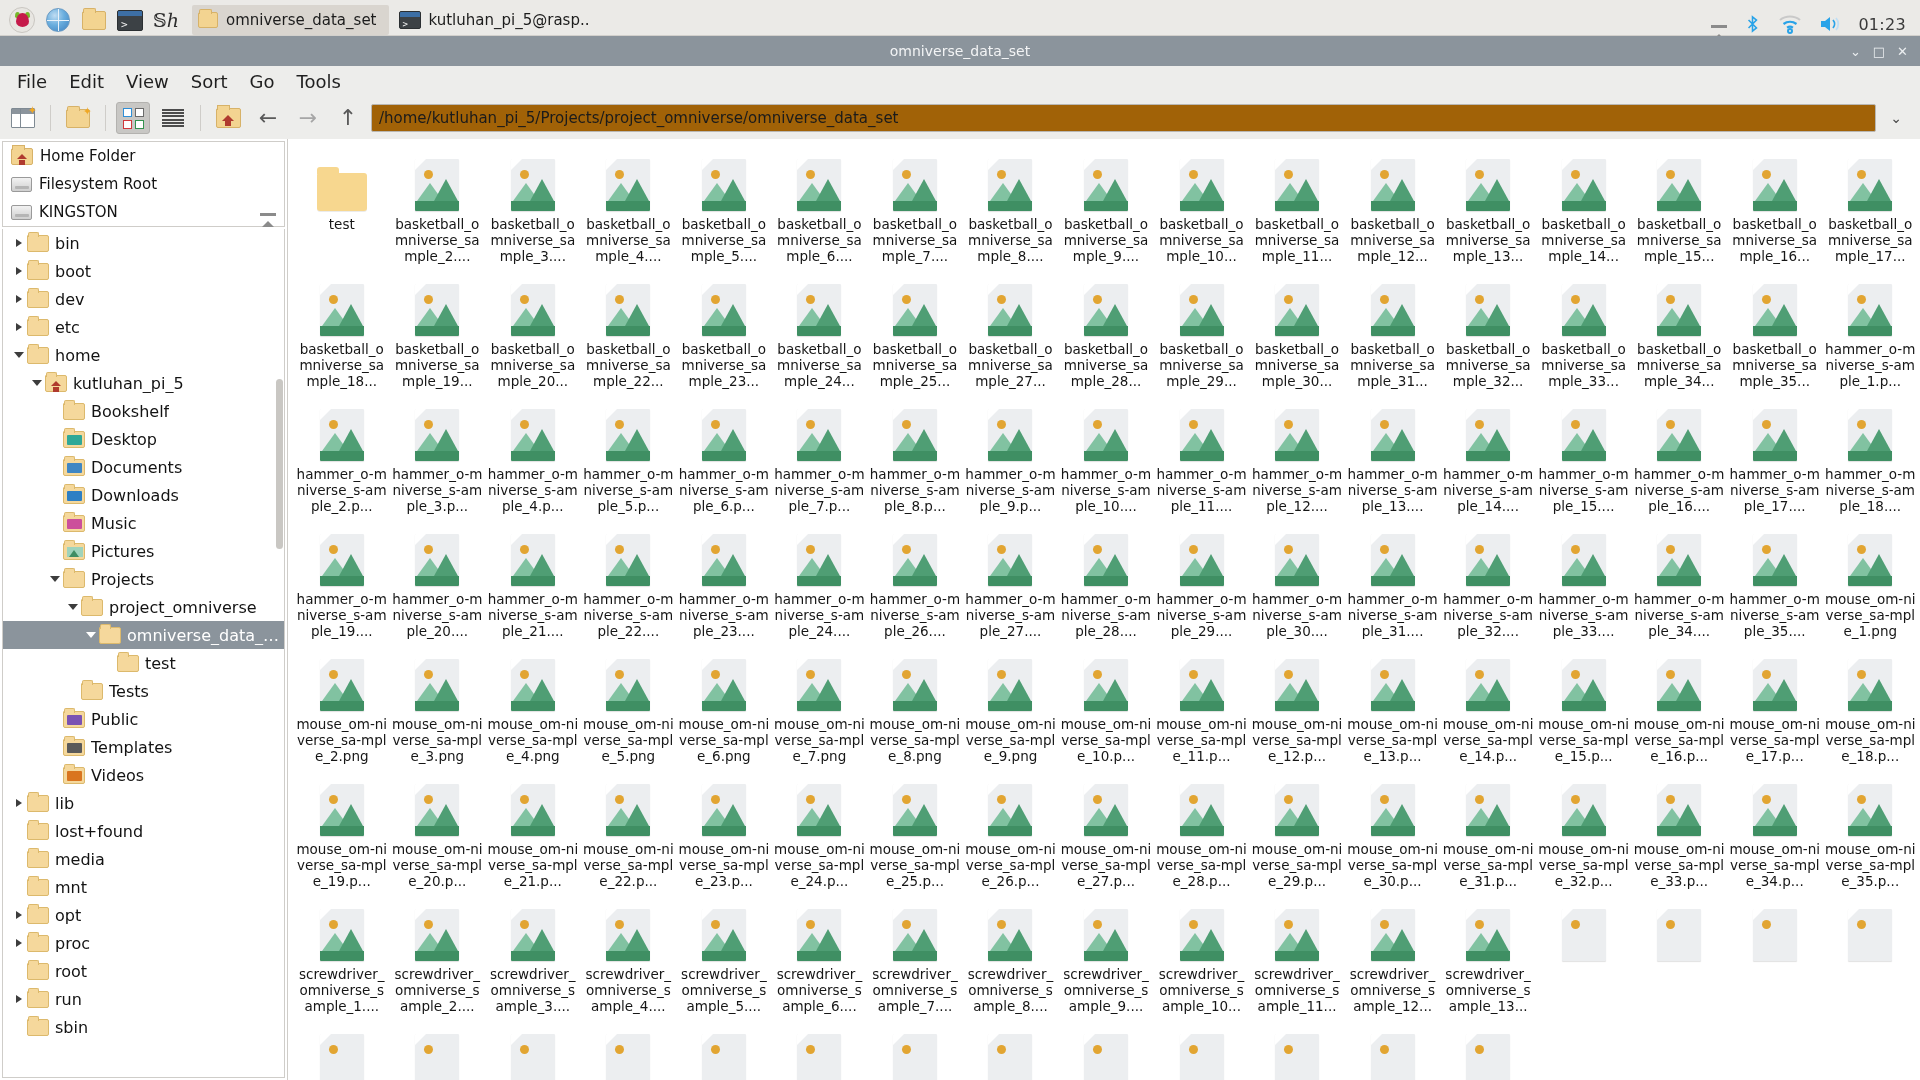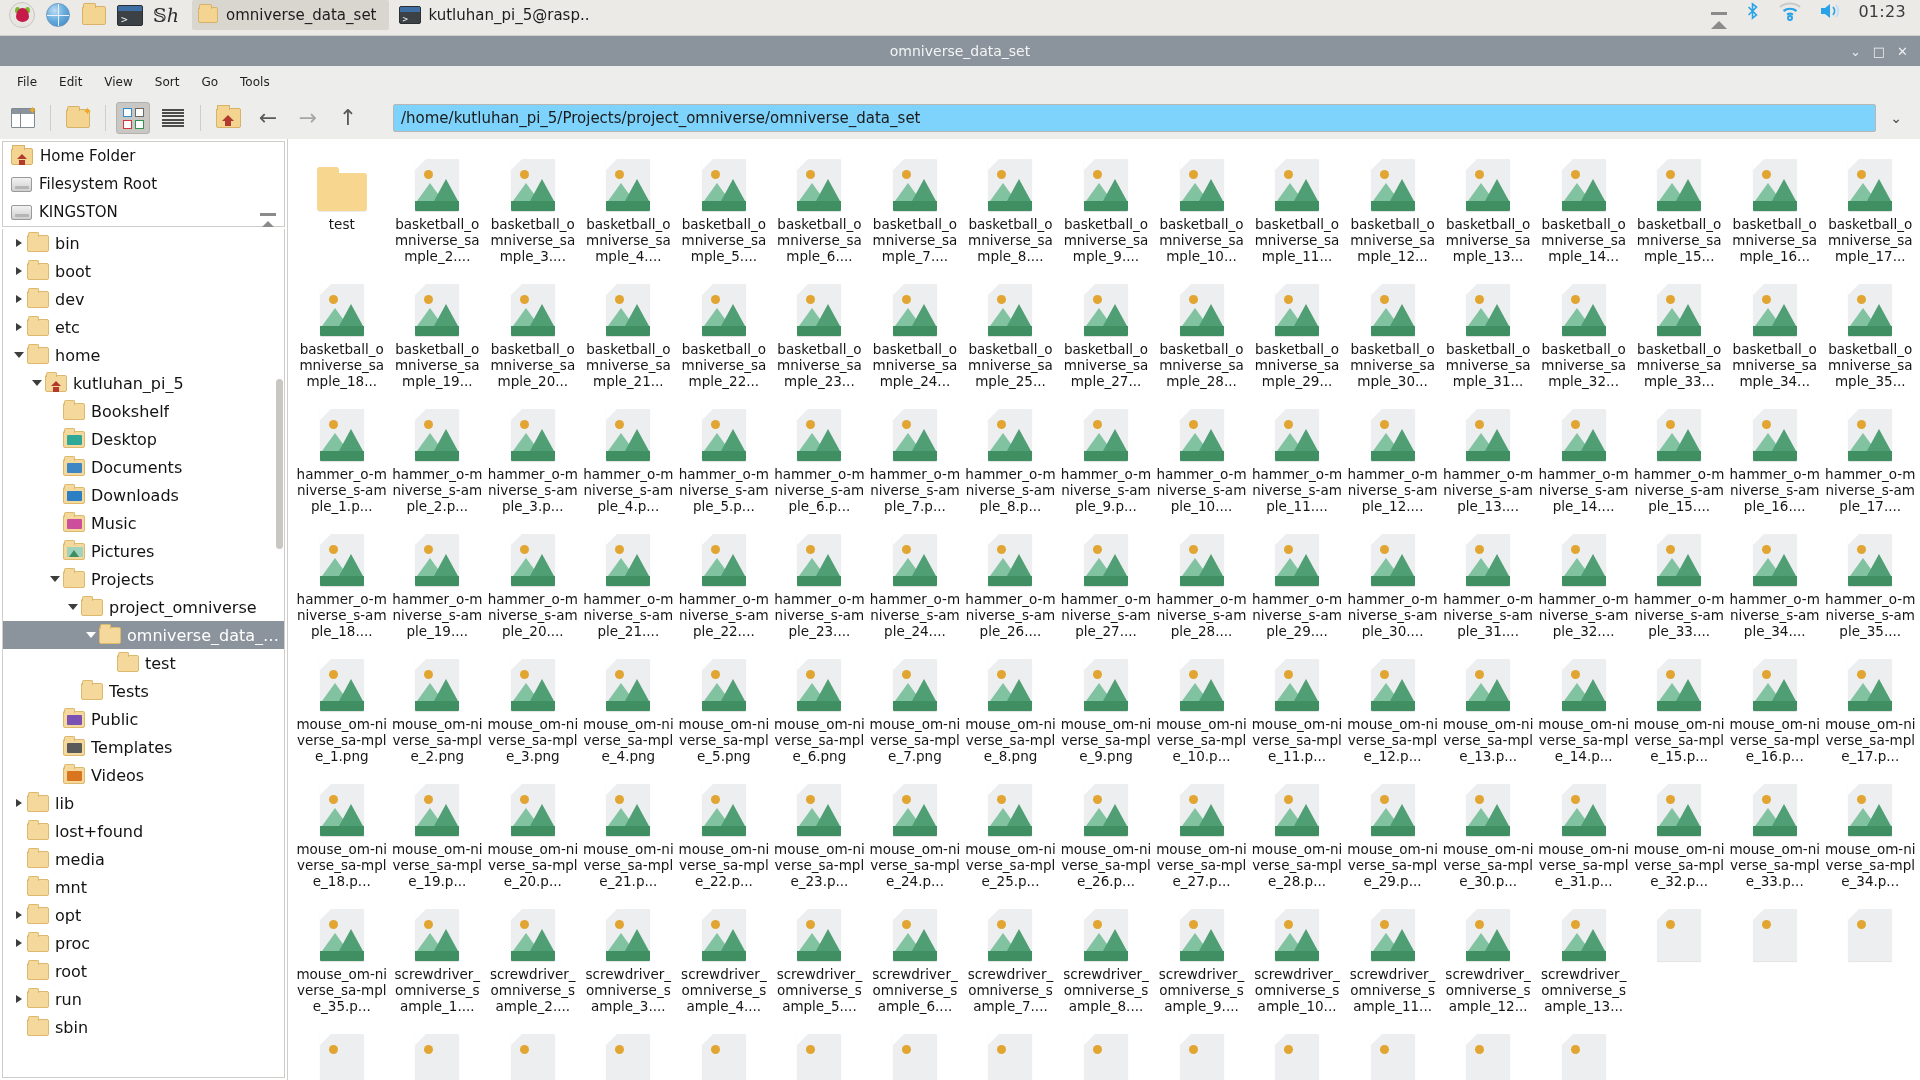--- a/index.html
+++ b/index.html
@@ -8,21 +8,21 @@
     font-family: "DejaVu Sans", sans-serif;
     overflow: hidden;
     background: #ededeb;
   }
 
   
   #taskbar {
     position: absolute; top: 0; left: 0;
     width: 1920px; height: 36px;
     background: #ebeae7;
-    display: flex; align-items: flex-start;
+    display: flex; align-items: flex-end;
     border-bottom: 1px solid #d2d0cc;
   }
   .tb-launch { display: flex; align-items: center; padding: 0 4px; }
   .tb-icon {
     width: 30px; height: 30px; margin: 0 3px;
     display: flex; align-items: center; justify-content: center;
     position: relative;
   }
   .tb-win {
     display: flex; align-items: center; height: 30px;
@@ -66,28 +66,28 @@
 
   
   #window { position:absolute; top:36px; left:0; width:1920px; height:1044px; background:#ededeb;
             display:flex; flex-direction:column; }
   #titlebar { height:30px; background:#8b949c; display:flex; align-items:center; position:relative; flex:none; }
   #titlebar .ttl { position:absolute; left:0; right:0; text-align:center; font-size:14px; color:#f3f4f5; }
   #winbtns { margin-left:auto; display:flex; gap:12px; padding-right:12px; z-index:2; }
   #winbtns span { color:#eceff1; font-size:13px; line-height:1; cursor:pointer; font-family:"DejaVu Sans",sans-serif;}
 
   #menubar { height:31px; background:#ededeb; display:flex; align-items:center; padding-left:8px; gap:4px; flex:none; }
-  #menubar div { font-size:12px; color:#1f1f1f; padding:3px 9px; border-radius:2px; }
+  #menubar div { font-size:18px; color:#1f1f1f; padding:3px 9px; border-radius:2px; }
 
   #toolbar { height:42px; background:#ededeb; display:flex; align-items:center; gap:6px; padding:0 8px 0 6px; flex:none; }
   .tbtn { width:34px;height:32px;display:flex;align-items:center;justify-content:center;border-radius:3px;}
   .tbtn.sel { background:#c8c7c4; border:1px solid #b3b2af; }
   .tsep { width:1px; height:26px; background:#cfcdc9; margin:0 4px; }
-  #pathentry { flex:1; height:28px; background:#7dd3fc; border:1px solid #b9b7b3; border-radius:2px;
-     display:flex; align-items:center; padding:0 7px; font-size:15px; color:#1b1b1b; margin-left:22px;}
+  #pathentry { flex:1; height:28px; background:#a16207; border:1px solid #b9b7b3; border-radius:2px;
+     display:flex; align-items:center; padding:0 7px; font-size:15px; color:#1b1b1b; margin-left:0;}
   .chev { color:#4a4a4a; font-size:14px; padding:0 10px 0 8px; }
 
   
   .ic-newwin { width:24px;height:20px;border:1px solid #7f8a93;background:#fff;position:relative;border-radius:1px;}
   .ic-newwin::before{content:"";position:absolute;top:0;left:0;right:0;height:5px;background:#8b949c;}
   .ic-newwin::after{content:"";position:absolute;top:0;left:8px;width:1px;height:100%;background:#7f8a93;}
   .star { position:absolute; right:-3px; top:-4px; color:#f0a825; font-size:11px; line-height:1;}
 
   .ic-grid { display:grid; grid-template-columns:9px 9px; grid-template-rows:9px 9px; gap:3px; }
   .ic-grid i { display:block; border:1.5px solid; background:#fff; }
@@ -767,32 +767,20 @@
           <div class="cell">
             <div class="cellicon">
               <span class="imgdoc">
                 <span class="fold"></span>
                 <span class="sun"></span>
                 <span class="hillA"></span>
                 <span class="hillB"></span>
                 <span class="ground"></span>
               </span>
             </div>
-            <div class="cellname">basketball_omniverse_sample_21...</div>
-          </div>
-          <div class="cell">
-            <div class="cellicon">
-              <span class="imgdoc">
-                <span class="fold"></span>
-                <span class="sun"></span>
-                <span class="hillA"></span>
-                <span class="hillB"></span>
-                <span class="ground"></span>
-              </span>
-            </div>
             <div class="cellname">basketball_omniverse_sample_22...</div>
           </div>
           <div class="cell">
             <div class="cellicon">
               <span class="imgdoc">
                 <span class="fold"></span>
                 <span class="sun"></span>
                 <span class="hillA"></span>
                 <span class="hillB"></span>
                 <span class="ground"></span>

